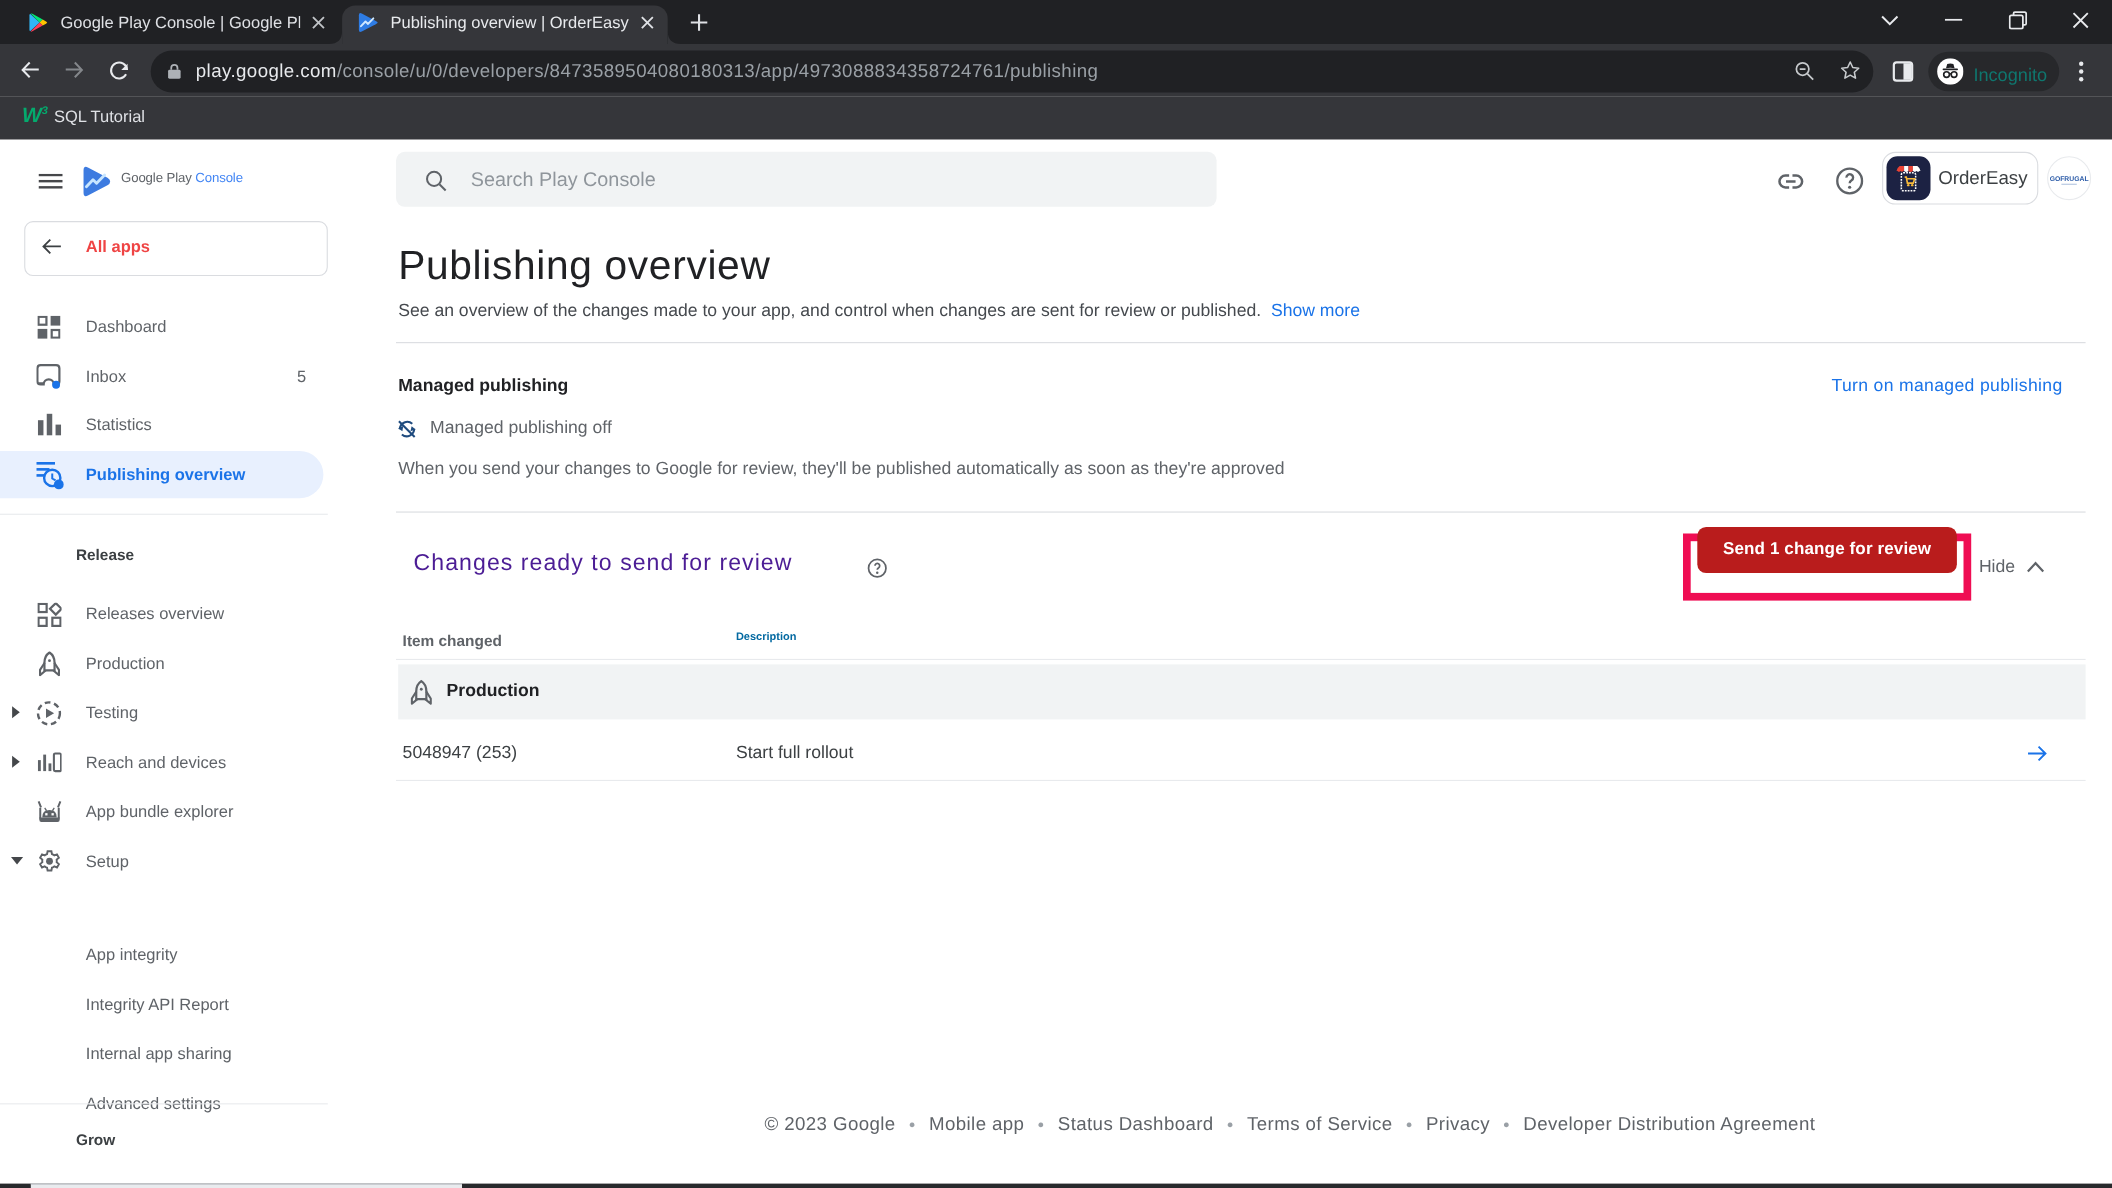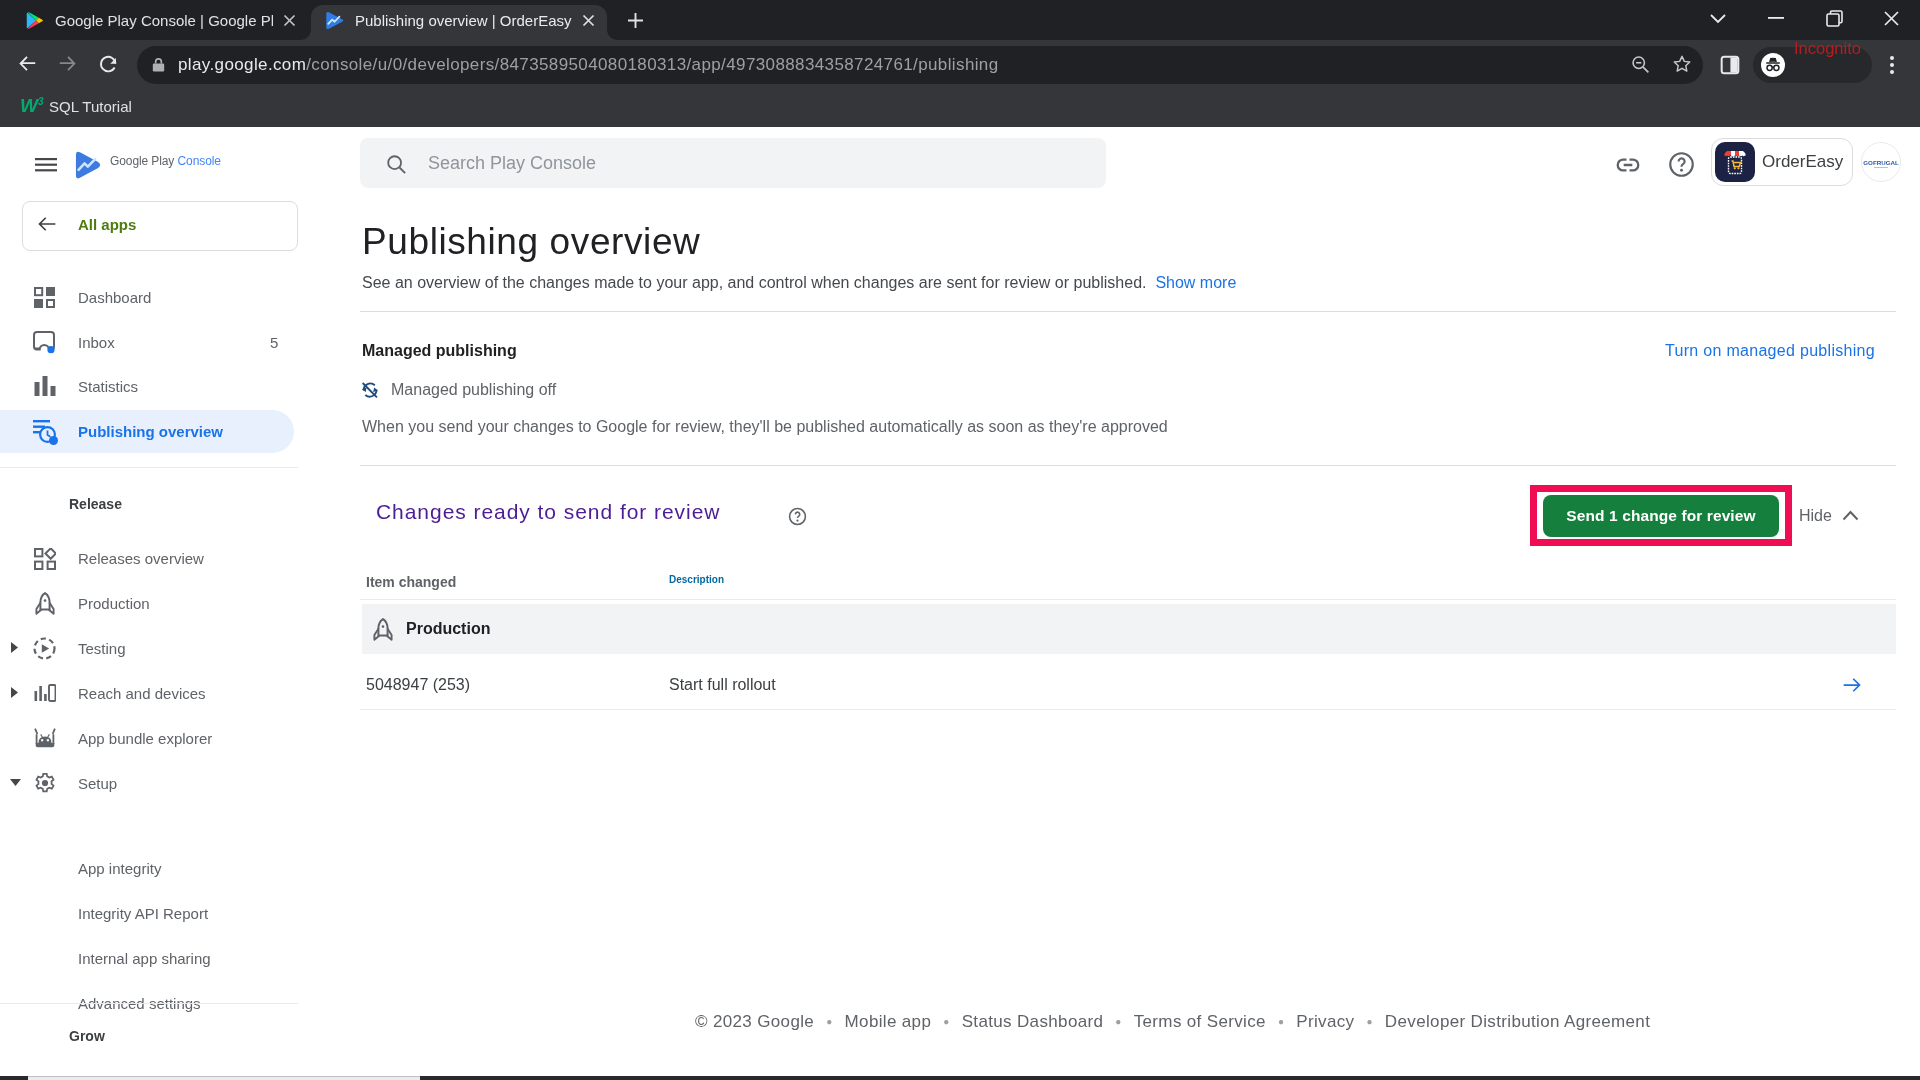--- a/index.html
+++ b/index.html
@@ -108,21 +108,21 @@
 </svg>
 <div id="incog"></div>
 <svg class="ic" style="left:1761px;top:53px" width="24" height="24" viewBox="0 0 24 24">
   <circle cx="12" cy="12" r="12" fill="#fff"></circle>
   <path d="M9.2 5.1 Q12 4.5 14.8 5.1 L15.9 9 Q12 8.4 8.1 9Z" fill="#202124"></path>
   <rect x="5" y="9.2" width="14" height="1.6" rx="0.8" fill="#202124"></rect>
   <circle cx="8.6" cy="14.8" r="2.6" fill="none" stroke="#202124" stroke-width="1.5"></circle>
   <circle cx="15.4" cy="14.8" r="2.6" fill="none" stroke="#202124" stroke-width="1.5"></circle>
   <path d="M11 14.3 Q12 13.7 13 14.3" stroke="#202124" stroke-width="1.3" fill="none"></path>
 </svg>
-<div class="abs" style="left:1794px;top:30px;height:48px;line-height:36px;font-size:16.5px;color:#b91c1c">Incognito</div>
+<div class="abs" style="left:1794px;top:51px;height:48px;line-height:36px;font-size:16.5px;color:#0f766e">Incognito</div>
 <svg class="ic" style="left:1888px;top:55px" width="8" height="20" viewBox="0 0 8 20">
   <circle cx="4" cy="3" r="2" fill="#E8EAED"></circle>
     <circle cx="4" cy="10" r="2" fill="#E8EAED"></circle>
     <circle cx="4" cy="17" r="2" fill="#E8EAED"></circle>
 </svg>
 
 <div class="abs" style="left:20px;top:95px;width:24px;height:24px;font-size:19px;font-weight:bold;color:#04AA6D;font-style:italic">W<span style="font-size:10px;vertical-align:7px">3</span></div>
 <div class="abs" style="left:49px;top:88px;height:39px;line-height:38px;font-size:15px;color:#DFE1E5">SQL Tutorial</div>
 
 <div class="abs" style="left:0;top:1076px;width:1920px;height:4px;background:#28292C;z-index:9"></div>
@@ -138,21 +138,21 @@
 <svg class="ic" style="left:75px;top:151px" width="26" height="28" viewBox="0 0 24 26">
   <path d="M4.5 1.2 L21 9.9 Q23.3 11.1 23.3 13 Q23.3 14.9 21 16.1 L4.5 24.8 Q0.8 26.7 0.8 22.2 L0.8 3.8 Q0.8 -0.7 4.5 1.2Z" fill="#3D7BE0"></path>
   <path d="M3.2 17.5 L8.8 11.5 L11.8 14.5 L18.6 7.6" stroke="#C8E6FF" stroke-width="2.4" fill="none" stroke-linecap="round" stroke-linejoin="round"></path>
 </svg>
 <div class="abs" style="left:110px;top:154px;font-size:12px;color:#5F6368;letter-spacing:-0.1px">Google Play <span style="color:#4285F4">Console</span></div>
 
 <div class="abs" style="left:22px;top:201px;width:276px;height:50px;border:1px solid #DADCE0;border-radius:8px"></div>
 <svg class="ic" style="left:37px;top:215px" width="20" height="18" viewBox="0 0 24 20">
   <path d="M22 10 L3.8 10 M10.5 2.5 L3 10 L10.5 17.5" stroke="#3C4043" stroke-width="2" fill="none"></path>
 </svg>
-<div class="abs" style="left:78px;top:216px;font-size:15px;font-weight:bold;color:#4d7c0f">All apps</div>
+<div class="abs" style="left:78px;top:216px;font-size:15px;font-weight:bold;color:#ef4444">All apps</div>
 
 <svg class="ic" style="left:34px;top:287px" width="21" height="21" viewBox="0 0 21 21">
   <rect x="1" y="1" width="7.2" height="7.2" fill="none" stroke="#5F6368" stroke-width="2"></rect>
   <rect x="12" y="0" width="9" height="9" fill="#5F6368"></rect>
   <rect x="0" y="12" width="9" height="9" fill="#5F6368"></rect>
   <rect x="13" y="13" width="7" height="7" fill="none" stroke="#5F6368" stroke-width="2"></rect>
 </svg>
 <div class="nav" style="top:289px">Dashboard</div>
 
 <svg class="ic" style="left:33px;top:331px" width="23" height="23" viewBox="0 0 23 23">
@@ -292,21 +292,21 @@
 <div class="abs" style="left:391px;top:381px;font-size:16px;color:#5F6368">Managed publishing off</div>
 <div class="abs" style="left:362px;top:418px;font-size:16px;color:#5F6368">When you send your changes to Google for review, they'll be published automatically as soon as they're approved</div>
 <div class="hr" style="top:465px"></div>
 <div class="abs" style="left:376px;top:500px;font-size:21px;color:#4c1d95;letter-spacing:0.95px">Changes ready to send for review</div>
 <svg class="ic" style="left:788px;top:507px" width="19" height="19" viewBox="0 0 24 24">
   <circle cx="12" cy="12" r="10" fill="none" stroke="#5F6368" stroke-width="2"></circle>
   <path d="M9.4 9.3 a2.7 2.7 0 1 1 4.2 2.2 q-1.6 1 -1.6 2.4" fill="none" stroke="#5F6368" stroke-width="2"></path>
   <circle cx="12" cy="17.2" r="1.4" fill="#5F6368"></circle>
 </svg>
 <div class="abs" style="left:1530px;top:485px;width:262px;height:61px;border:7px solid #EF0D53"></div>
-<div class="abs" style="left:1543px;top:495px;width:236px;height:42px;border-radius:8px;background:#15803d;color:#fff;font-size:15.5px;font-weight:bold;text-align:center;line-height:42px;letter-spacing:0.1px">Send 1 change for review</div>
+<div class="abs" style="left:1543px;top:479px;width:236px;height:42px;border-radius:8px;background:#b91c1c;color:#fff;font-size:15.5px;font-weight:bold;text-align:center;line-height:42px;letter-spacing:0.1px">Send 1 change for review</div>
 <div class="abs" style="left:1799px;top:507px;font-size:16px;color:#5F6368">Hide</div>
 <svg class="ic" style="left:1842px;top:510px" width="17" height="11" viewBox="0 0 17 11">
   <path d="M1.5 9.5 L8.5 2 L15.5 9.5" stroke="#5F6368" stroke-width="2" fill="none"></path>
 </svg>
 
 <div class="abs" style="left:366px;top:574px;font-size:14px;font-weight:bold;color:#5F6368">Item changed</div>
 <div class="abs" style="left:669px;top:574px;font-size:10px;font-weight:bold;color:#0369a1">Description</div>
 <div class="hr2" style="top:599px"></div>
 <div class="abs" style="left:362px;top:604px;width:1534px;height:50px;background:#F1F3F4"></div>
 <svg class="ic" style="left:373px;top:618px" width="20" height="23" viewBox="0 0 20 23">

